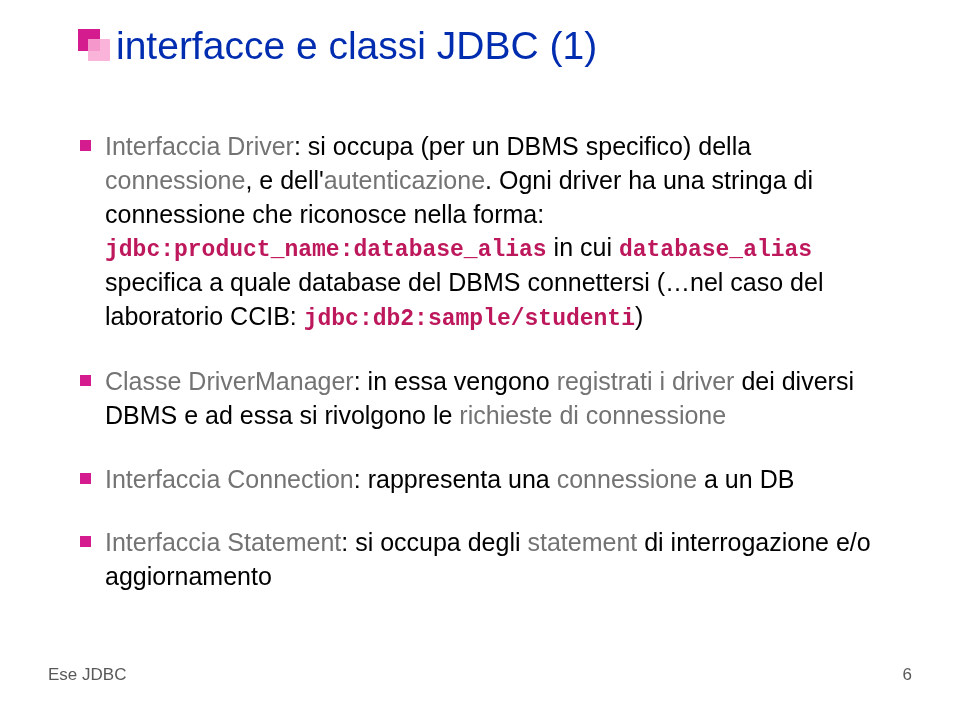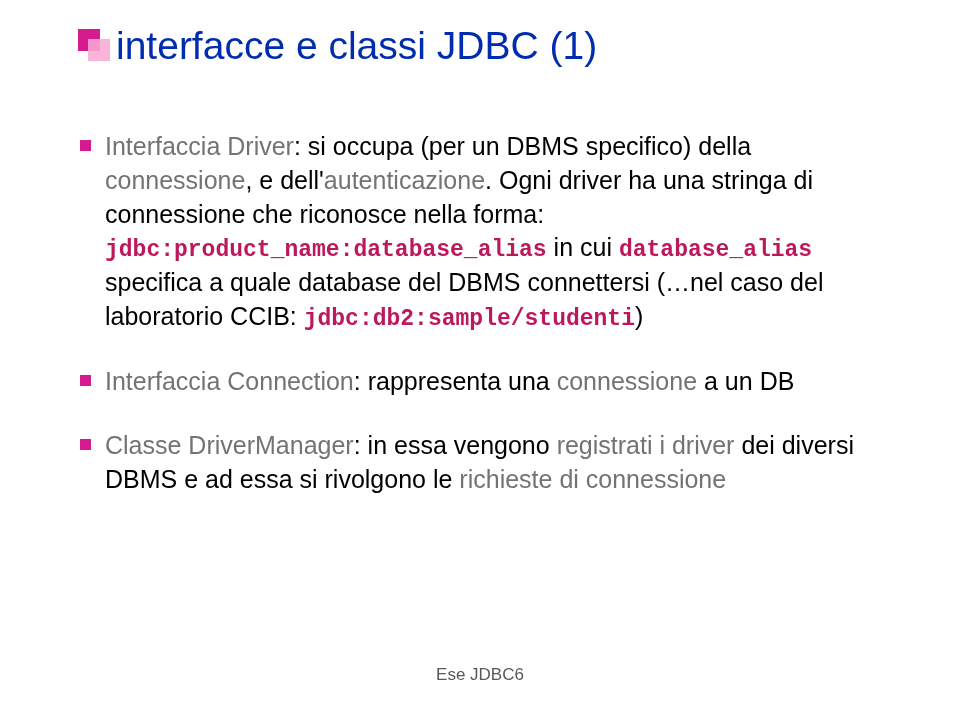--- a/index.html
+++ b/index.html
@@ -9,21 +9,21 @@
   .bullet-graphic { width: 28px; height: 34px; position: relative; flex-shrink: 0; }
   .bullet-graphic .sq1 { position: absolute; top: 0; left: 0; width: 22px; height: 22px; background: #D51C8E; }
   .bullet-graphic .sq2 { position: absolute; top: 10px; left: 10px; width: 22px; height: 22px; background: #F9A8D4; opacity: 0.88; }
   .title { color: #002CB0; font-size: 39px; font-weight: normal; }
   .body { position: absolute; top: 130px; left: 80px; right: 70px; }
   .item { display: flex; align-items: flex-start; margin-bottom: 30px; }
   .sqbullet { width: 11px; height: 11px; background: #D51C8E; margin-top: 10px; margin-right: 14px; flex-shrink: 0; }
   .txt { font-size: 25px; line-height: 1.35; color: #000; }
   .txt .link { color: #737373; }
   .txt .mono { font-family: "Courier New", Courier, monospace; color: #be185d; font-weight: bold; font-size: 23px; }
-  .footer { position: absolute; bottom: 24px; left: 48px; right: 48px; display: flex; justify-content: center; font-size: 17px; color: #595959; }
+  .footer { position: absolute; bottom: 24px; left: 48px; right: 48px; display: flex; justify-content: space-between; font-size: 17px; color: #595959; }
 </style>
 </head>
 <body>
 
 <div class="slide">
 
   <div class="title-row">
     <div class="bullet-graphic">
       <div class="sq1"></div>
         <div class="sq2"></div>
@@ -31,25 +31,29 @@
     <h1 class="title">interfacce e classi JDBC (1)</h1>
   </div>
 
   <div class="body" id="body">
       <div class="item">
         <div class="sqbullet"></div>
         <div class="txt"><span class="link">Interfaccia Driver</span><span>: si occupa (per un DBMS specifico) della </span><span class="link">connessione</span><span>, e dell'</span><span class="link">autenticazione</span><span>. Ogni driver ha una stringa di connessione che riconosce nella forma: </span><span class="mono">jdbc:product_name:database_alias</span><span> in cui </span><span class="mono">database_alias</span><span> specifica a quale database del DBMS connettersi (…nel caso del laboratorio CCIB: </span><span class="mono">jdbc:db2:sample/studenti</span><span>)</span></div>
       </div>
       <div class="item">
         <div class="sqbullet"></div>
+        <div class="txt"><span class="link">Classe DriverManager</span><span>: in essa vengono </span><span class="link">registrati i driver</span><span> dei diversi DBMS e ad essa si rivolgono le </span><span class="link">richieste di connessione</span></div>
+      </div>
+      <div class="item">
+        <div class="sqbullet"></div>
         <div class="txt"><span class="link">Interfaccia Connection</span><span>: rappresenta una </span><span class="link">connessione</span><span> a un DB</span></div>
       </div>
       <div class="item">
         <div class="sqbullet"></div>
-        <div class="txt"><span class="link">Classe DriverManager</span><span>: in essa vengono </span><span class="link">registrati i driver</span><span> dei diversi DBMS e ad essa si rivolgono le </span><span class="link">richieste di connessione</span></div>
+        <div class="txt"><span class="link">Interfaccia Statement</span><span>: si occupa degli </span><span class="link">statement</span><span> di interrogazione e/o aggiornamento</span></div>
       </div>
     </div>
 
   <div class="footer">
     <span>Ese JDBC</span>
     <span>6</span>
   </div>
 
 </div>
 

